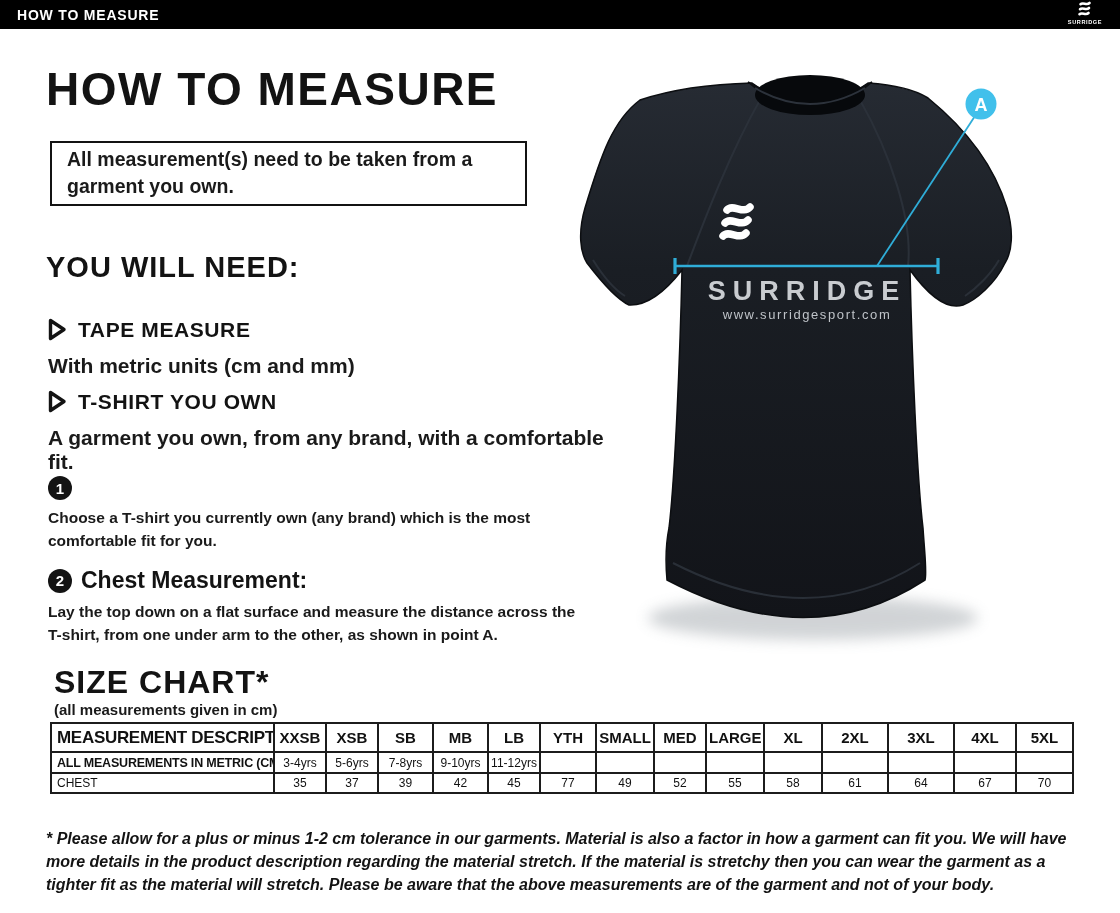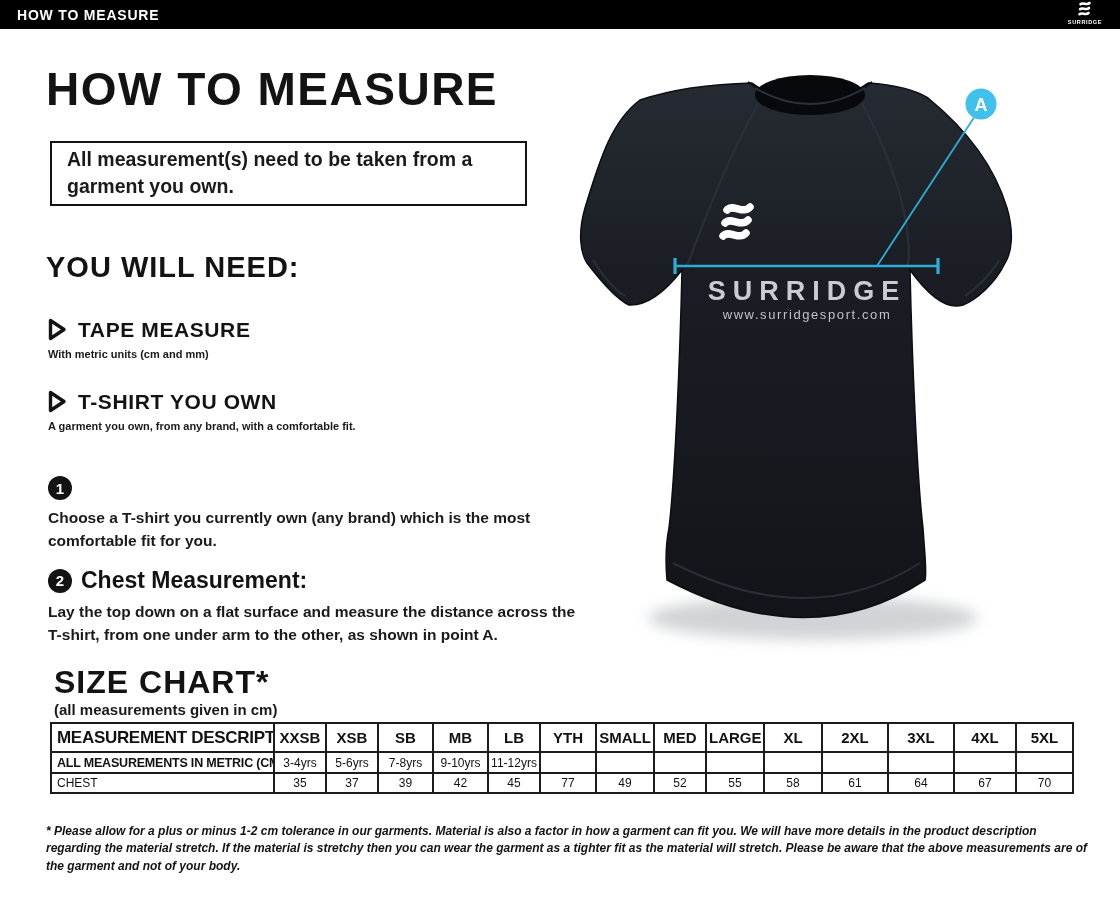--- a/index.html
+++ b/index.html
@@ -26,21 +26,21 @@
   }
   .need-heading{
     position:absolute;left:46px;top:251px;margin:0;font-size:29px;font-weight:bold;
     letter-spacing:1px;color:#131313;
   }
   .tool{position:absolute;left:48px;width:560px;}
   .tool-1{top:318px;}
   .tool-2{top:390px;}
   .tool-head{display:flex;align-items:flex-start;gap:11px;}
   .tool-label{font-size:21px;font-weight:bold;letter-spacing:.6px;color:#131313;}
-  .tool-desc{font-size:11px;font-weight:bold;margin-top:3px;color:#1a1a1a;}
+  .tool-desc{font-size:21px;font-weight:bold;margin-top:9px;color:#1a1a1a;}
   .step{position:absolute;left:48px;width:545px;}
   .step-1{top:476px;}
   .step-2{top:567px;}
   .step-head{display:flex;align-items:center;gap:9px;}
   .step-num{
     width:24px;height:24px;border-radius:50%;background:#131313;color:#fff;
     font-weight:bold;font-size:15px;display:flex;align-items:center;justify-content:center;
     flex:0 0 auto;
   }
   .step-title{font-size:23px;font-weight:bold;color:#131313;}
@@ -59,21 +59,21 @@
   }
   .size-table thead th{height:27px;font-size:15px;font-weight:bold;}
   .size-table thead th.first{font-size:17px;text-align:left;padding-left:5px;letter-spacing:-.3px;}
   .size-table tbody tr:first-child td{height:19px;font-size:12px;}
   .size-table tbody tr:first-child td.first{
     font-weight:bold;text-align:left;padding-left:5px;font-size:12.5px;letter-spacing:-.2px;
   }
   .size-table tbody tr:last-child td{height:18px;font-size:12px;}
   .size-table tbody tr:last-child td.first{text-align:left;padding-left:5px;}
   .footnote{
-    position:absolute;left:46px;top:811px;width:1046px;font-size:12px;font-weight:bold;
+    position:absolute;left:46px;top:811px;width:1046px;font-size:16px;font-weight:bold;
     font-style:italic;line-height:1.44;color:#131313;
   }
   
   .shirt-wrap{position:absolute;left:555px;top:58px;width:565px;height:605px;}
 </style>
 </head>
 <body>
 
 <div class="top-bar">
   <span class="top-bar-title">HOW TO MEASURE</span>

